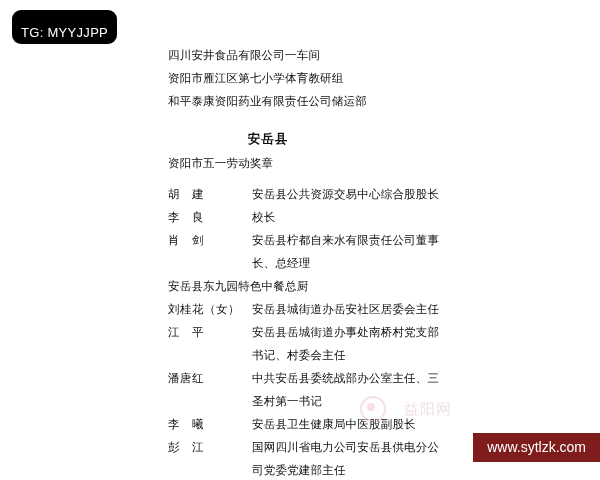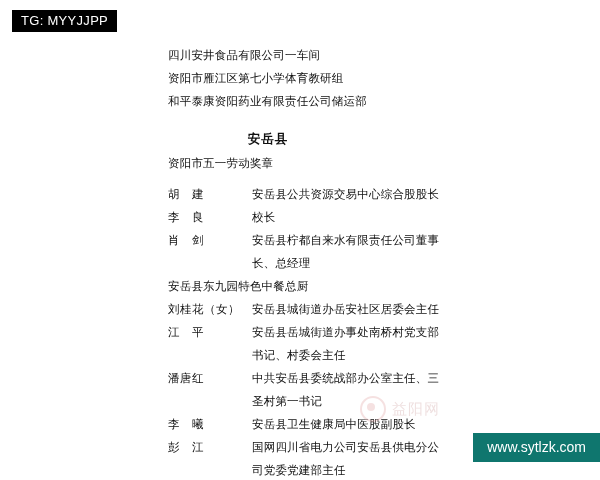--- a/index.html
+++ b/index.html
@@ -22,50 +22,51 @@
   }
   
   .tg-badge {
     position: absolute;
     left: 12px;
     top: 10px;
     background: #000000;
     color: #ffffff;
     font-size: 13px;
     font-family: "Liberation Sans", sans-serif;
-    padding: 4px 9px 5px 9px;
+    padding: 16px 9px 5px 9px;
     letter-spacing: 0.3px;
     line-height: 1;
     z-index: 30;
+    border-radius: 9px;
   }
   
   .url-badge {
     position: absolute;
     right: 0px;
     bottom: 18px;
-    background: #0f766e;
+    background: #7f1d1d;
     color: #ffffff;
     font-size: 14px;
     font-family: "Liberation Sans", sans-serif;
     padding: 7px 14px 8px 14px;
     line-height: 1;
     z-index: 30;
   }
   
   .ghost-wm {
     position: absolute;
     left: 360px;
     top: 396px;
     width: 170px;
     height: 26px;
     z-index: 5;
     opacity: 0.33;
     display: flex;
     align-items: center;
-    gap: 6px;
+    gap: 18px;
     pointer-events: none;
   }
   .ghost-wm .ghost-mark {
     width: 22px; height: 22px;
     border-radius: 50%;
     border: 2px solid #e2a6a6;
     position: relative;
     flex: 0 0 auto;
   }
   .ghost-wm .ghost-mark::after {

